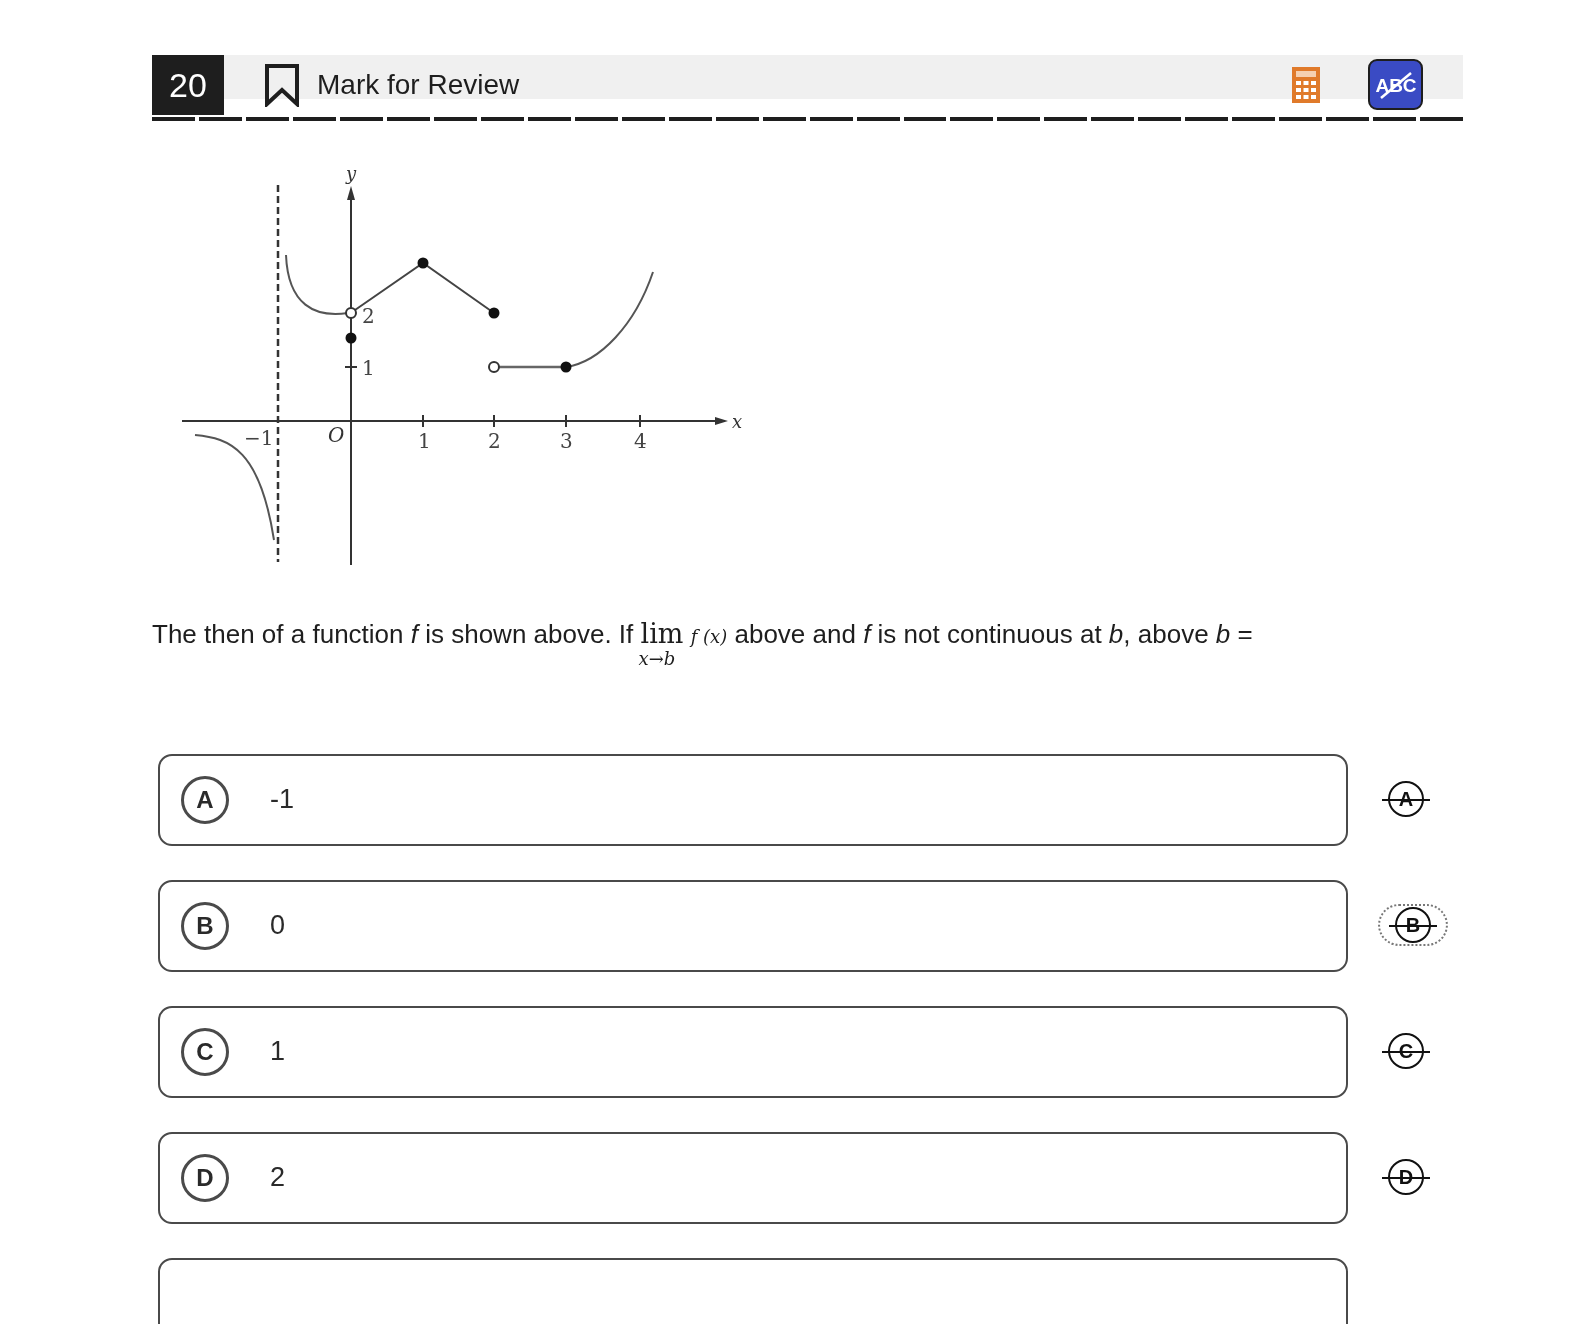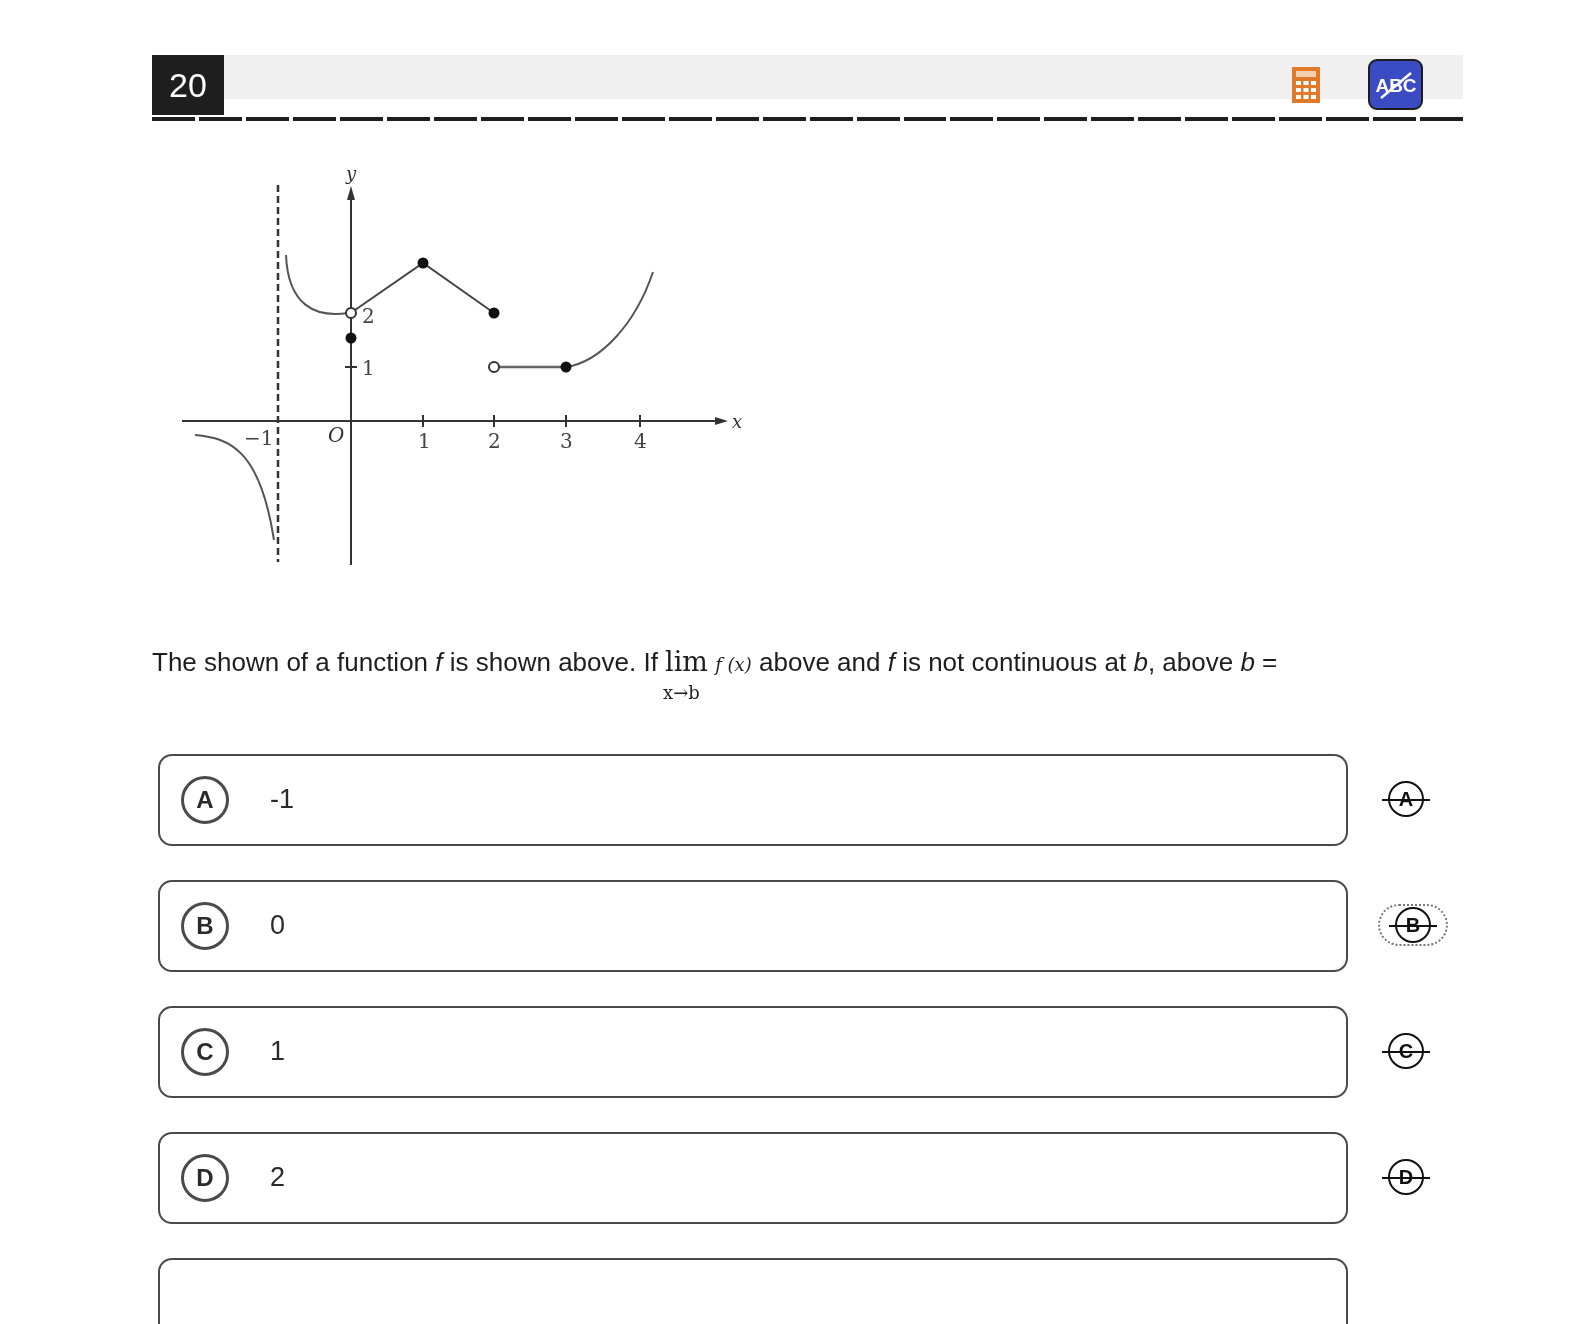--- a/index.html
+++ b/index.html
@@ -17,22 +17,22 @@
              border: 2px solid #1e1e1e; border-radius: 9px; cursor: pointer; display: flex; align-items: center; justify-content: center; }
   .abc-btn svg { width: 42px; height: 30px; }
 
   .dashbar { position: absolute; left: 152px; top: 117px; width: 1311px; height: 4px; display: flex; gap: 4px; }
   .dashbar span { flex: 1; background: #1e1e1e; height: 4px; }
 
   .graph { position: absolute; left: 170px; top: 150px; width: 600px; height: 430px; }
 
   .question { position: absolute; left: 152px; top: 618px; font-size: 26px; color: #1e1e1e; white-space: nowrap; }
   .question i { font-style: italic; }
-  .lim { display: inline-block; position: relative; font-family: "DejaVu Serif", "Liberation Serif", serif; font-size: 27px; margin-top: 28px; }
-  .lim-sub { position: absolute; left: -2px; top: 36px; font-size: 18px; white-space: nowrap; }
+  .lim { display: inline-block; position: relative; font-family: "DejaVu Serif", "Liberation Serif", serif; font-size: 27px; }
+  .lim-sub { position: absolute; left: -2px; top: 30px; font-size: 18px; font-style: italic; white-space: nowrap; }
   .math { font-family: "DejaVu Serif", "Liberation Serif", serif; font-size: 18px; }
 
   .choice { position: absolute; left: 158px; width: 1190px; height: 92px; border: 2px solid #4a4a4a; border-radius: 14px;
             background: #fff; cursor: pointer; }
   .choice .letter { position: absolute; left: 21px; top: 20px; width: 48px; height: 48px; border: 3px solid #4a4a4a; border-radius: 50%;
                     display: flex; align-items: center; justify-content: center; font-weight: bold; font-size: 24px; color: #2a2a2a; }
   .choice .value { position: absolute; left: 110px; top: 28px; font-size: 27px; color: #2a2a2a; }
 
   .elim { position: absolute; left: 1380px; width: 52px; height: 42px; cursor: pointer; display: flex; align-items: center; justify-content: center; }
   .elim .circ { width: 36px; height: 36px; border: 2px solid #111; border-radius: 50%; display: flex; align-items: center; justify-content: center;
@@ -40,20 +40,26 @@
   .elim .strike { position: absolute; left: 0; right: 0; top: 50%; height: 2px; background: #111; }
   .elim.focused { border: 2px dotted #777; border-radius: 22px; width: 70px; left: 1378px; }
 
   .choice-partial { position: absolute; left: 158px; top: 1258px; width: 1190px; height: 80px; border: 2px solid #4a4a4a; border-radius: 14px; }
 </style>
 </head>
 <body>
 
 <div class="topbar">
   <div class="qnum">20</div>
+  <div class="mark">
+    <svg viewBox="0 0 36 44">
+      <path d="M3 3 H33 V41 L18 27 L3 41 Z" fill="none" stroke="#1e1e1e" stroke-width="4" stroke-linejoin="miter"></path>
+    </svg>
+    <span class="mark-label">Mark for Review</span>
+  </div>
   <svg class="calc-icon" viewBox="0 0 28 36">
     <rect x="0" y="0" width="28" height="36" fill="#e07a2a"></rect>
     <rect x="4" y="4" width="20" height="6" fill="#f5d0b0"></rect>
     <g fill="#fff">
       <rect x="4" y="14" width="5" height="4"></rect>
         <rect x="11.5" y="14" width="5" height="4"></rect>
         <rect x="19" y="14" width="5" height="4"></rect>
       <rect x="4" y="21" width="5" height="4"></rect>
         <rect x="11.5" y="21" width="5" height="4"></rect>
         <rect x="19" y="21" width="5" height="4"></rect>
@@ -142,21 +148,21 @@
 
   <circle cx="181" cy="163" r="5" fill="#fff" stroke="#333" stroke-width="2"></circle>
   <circle cx="181" cy="188" r="5.5" fill="#111"></circle>
   <circle cx="253" cy="113" r="5.5" fill="#111"></circle>
   <circle cx="324" cy="163" r="5.5" fill="#111"></circle>
   <circle cx="324" cy="217" r="5" fill="#fff" stroke="#333" stroke-width="2"></circle>
   <circle cx="396" cy="217" r="5.5" fill="#111"></circle>
 </svg>
 
 <div class="question">
-  <span>The shown of a function </span><i>f</i><span> is shown above. If </span><span class="lim"><span>lim</span><span class="lim-sub">x→b</span></span>&nbsp;<span class="math"><i>f (x)</i></span><span> above and </span><i>f</i><span> is not continuous at </span><i>b</i><span>, above </span><i>b</i><span> =</span>
+  <span>The then of a function </span><i>f</i><span> is shown above. If </span><span class="lim"><span>lim</span><span class="lim-sub">x→b</span></span>&nbsp;<span class="math"><i>f (x)</i></span><span> above and </span><i>f</i><span> is not continuous at </span><i>b</i><span>, above </span><i>b</i><span> =</span>
 </div>
 
 <div class="choice" style="top:754px;">
   <div class="letter">A</div>
   <div class="value">-1</div>
 </div>
 <div class="elim" style="top:778px;">
   <div class="circ">
       <span>A</span>
       <div class="strike" style="left:-8px;right:-8px;"></div>

